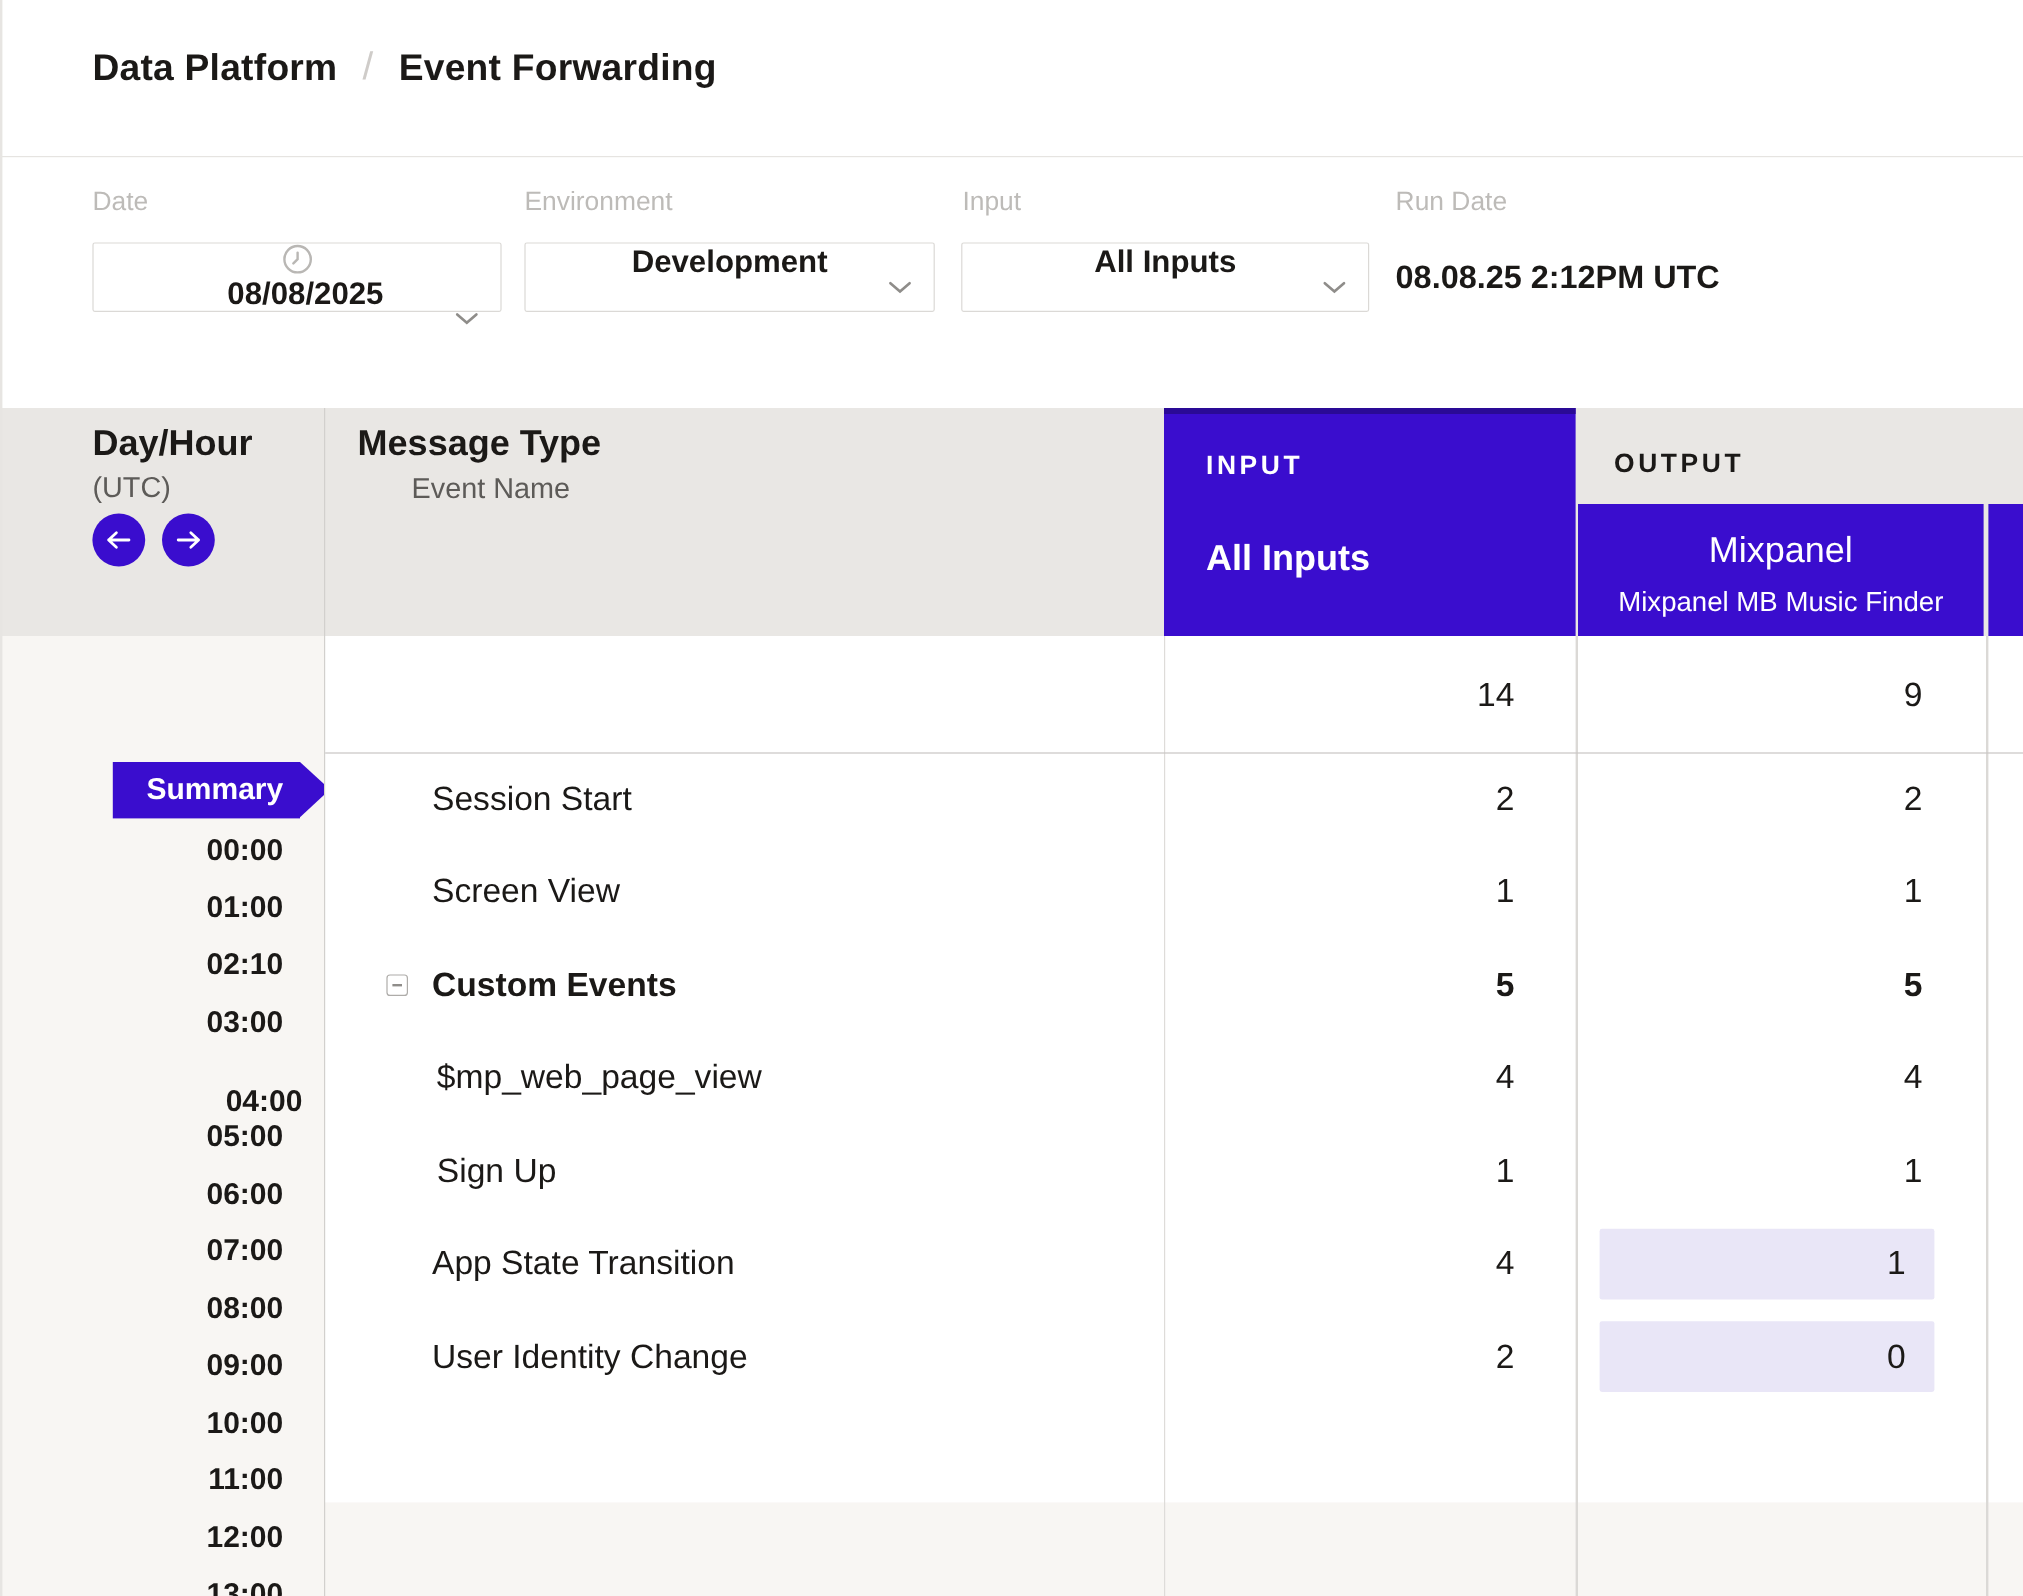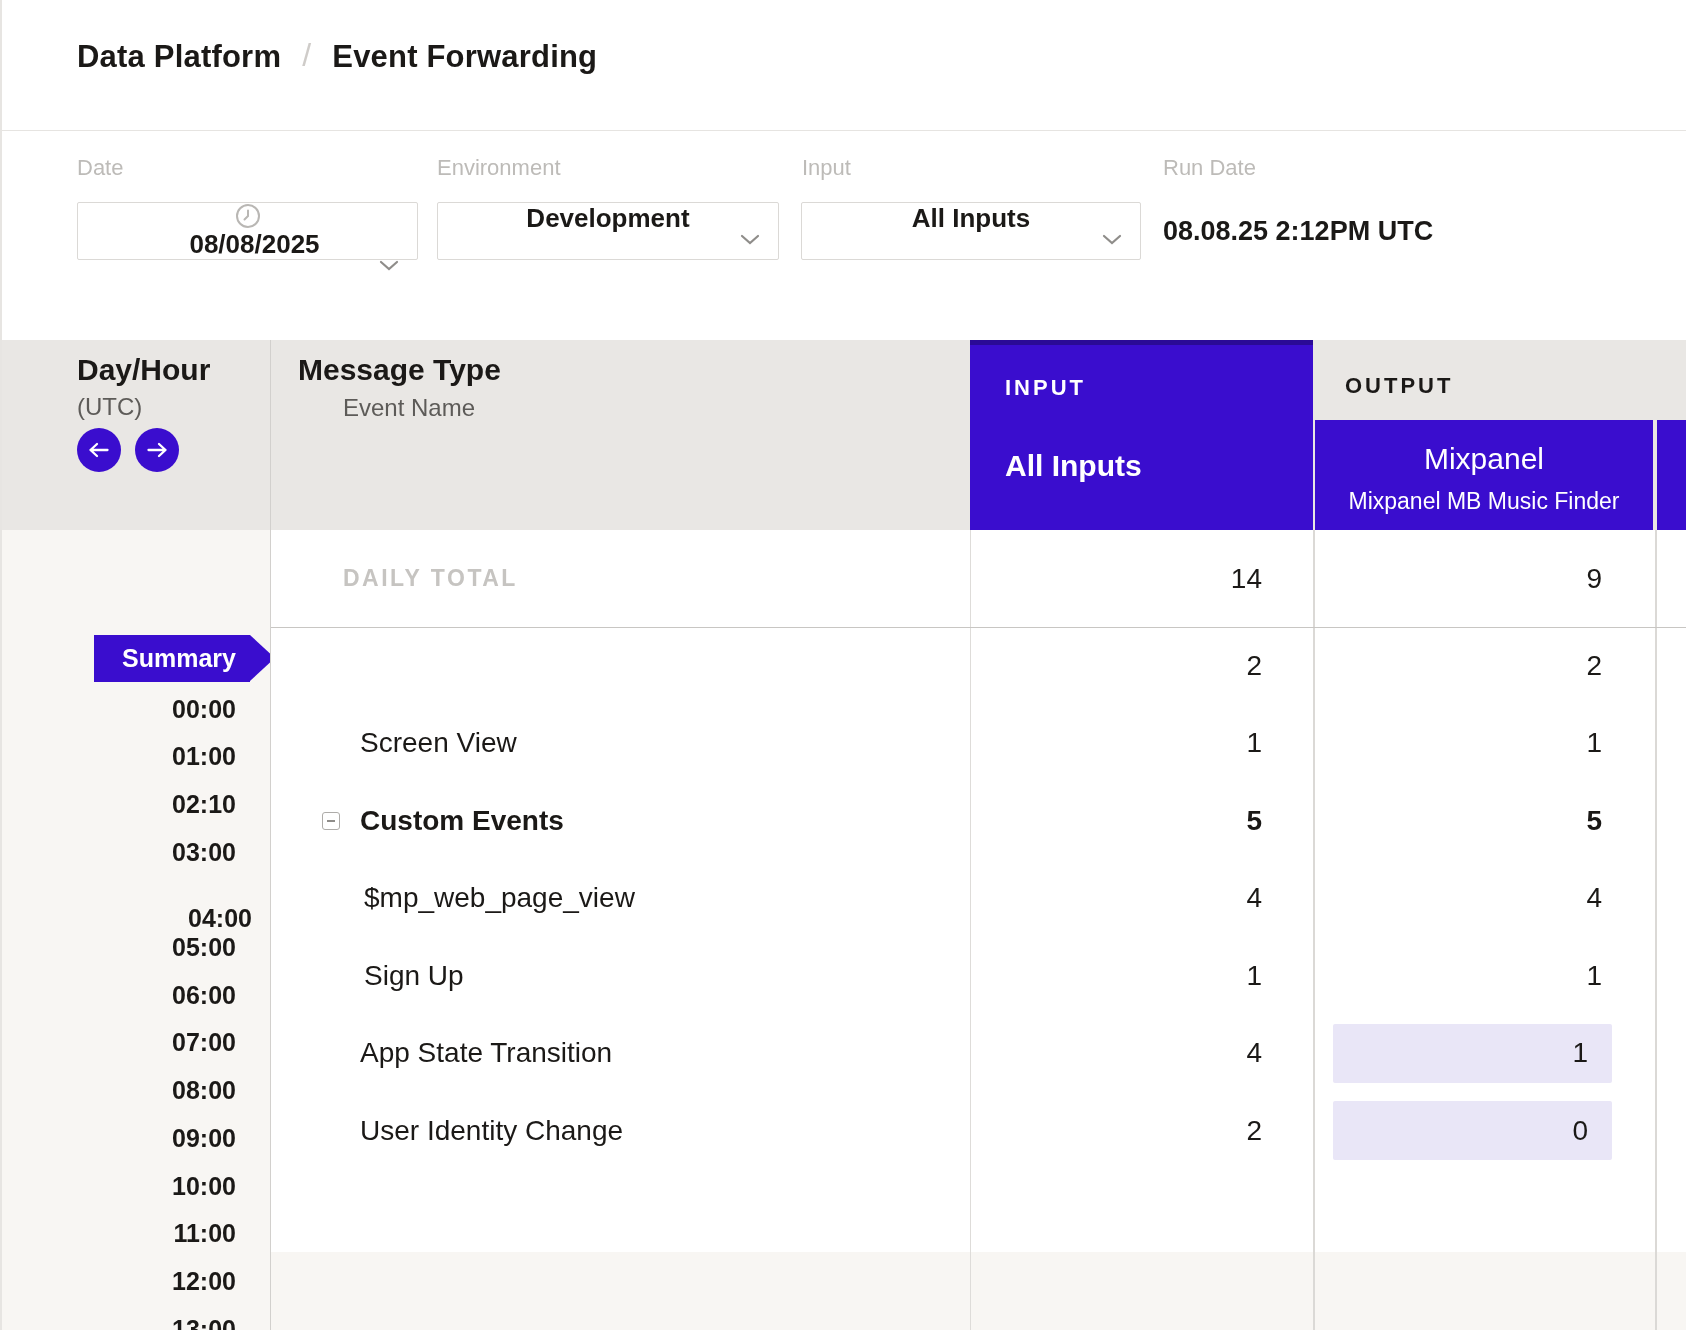--- a/index.html
+++ b/index.html
@@ -180,27 +180,27 @@
   <div class="next-block"></div>
 
   <div class="footer-strip"></div>
   <div class="vline v270"></div>
   <div class="vline v970"></div>
   <div class="vline v1313"></div>
   <div class="vline v1655"></div>
   <div class="hline-total"></div>
 
   <div class="total-row">
-    <div class="total-label">DAILY TOTAL</div>
     <div class="cell-in" style="font-weight:500">14</div>
     <div class="cell-out" style="font-weight:500">9</div>
   </div>
 
   <div id="rows-host">
       <div class="event-row" style="top: 627px;">
+        <div class="row-label">Session Start</div>
         <div class="cell-in">2</div>
         <div class="cell-out">2</div>
       </div>
       <div class="event-row" style="top: 704.5px;">
         <div class="row-label">Screen View</div>
         <div class="cell-in">1</div>
         <div class="cell-out">1</div>
       </div>
       <div class="event-row" style="top: 782px;">
         <span class="collapse-box">

